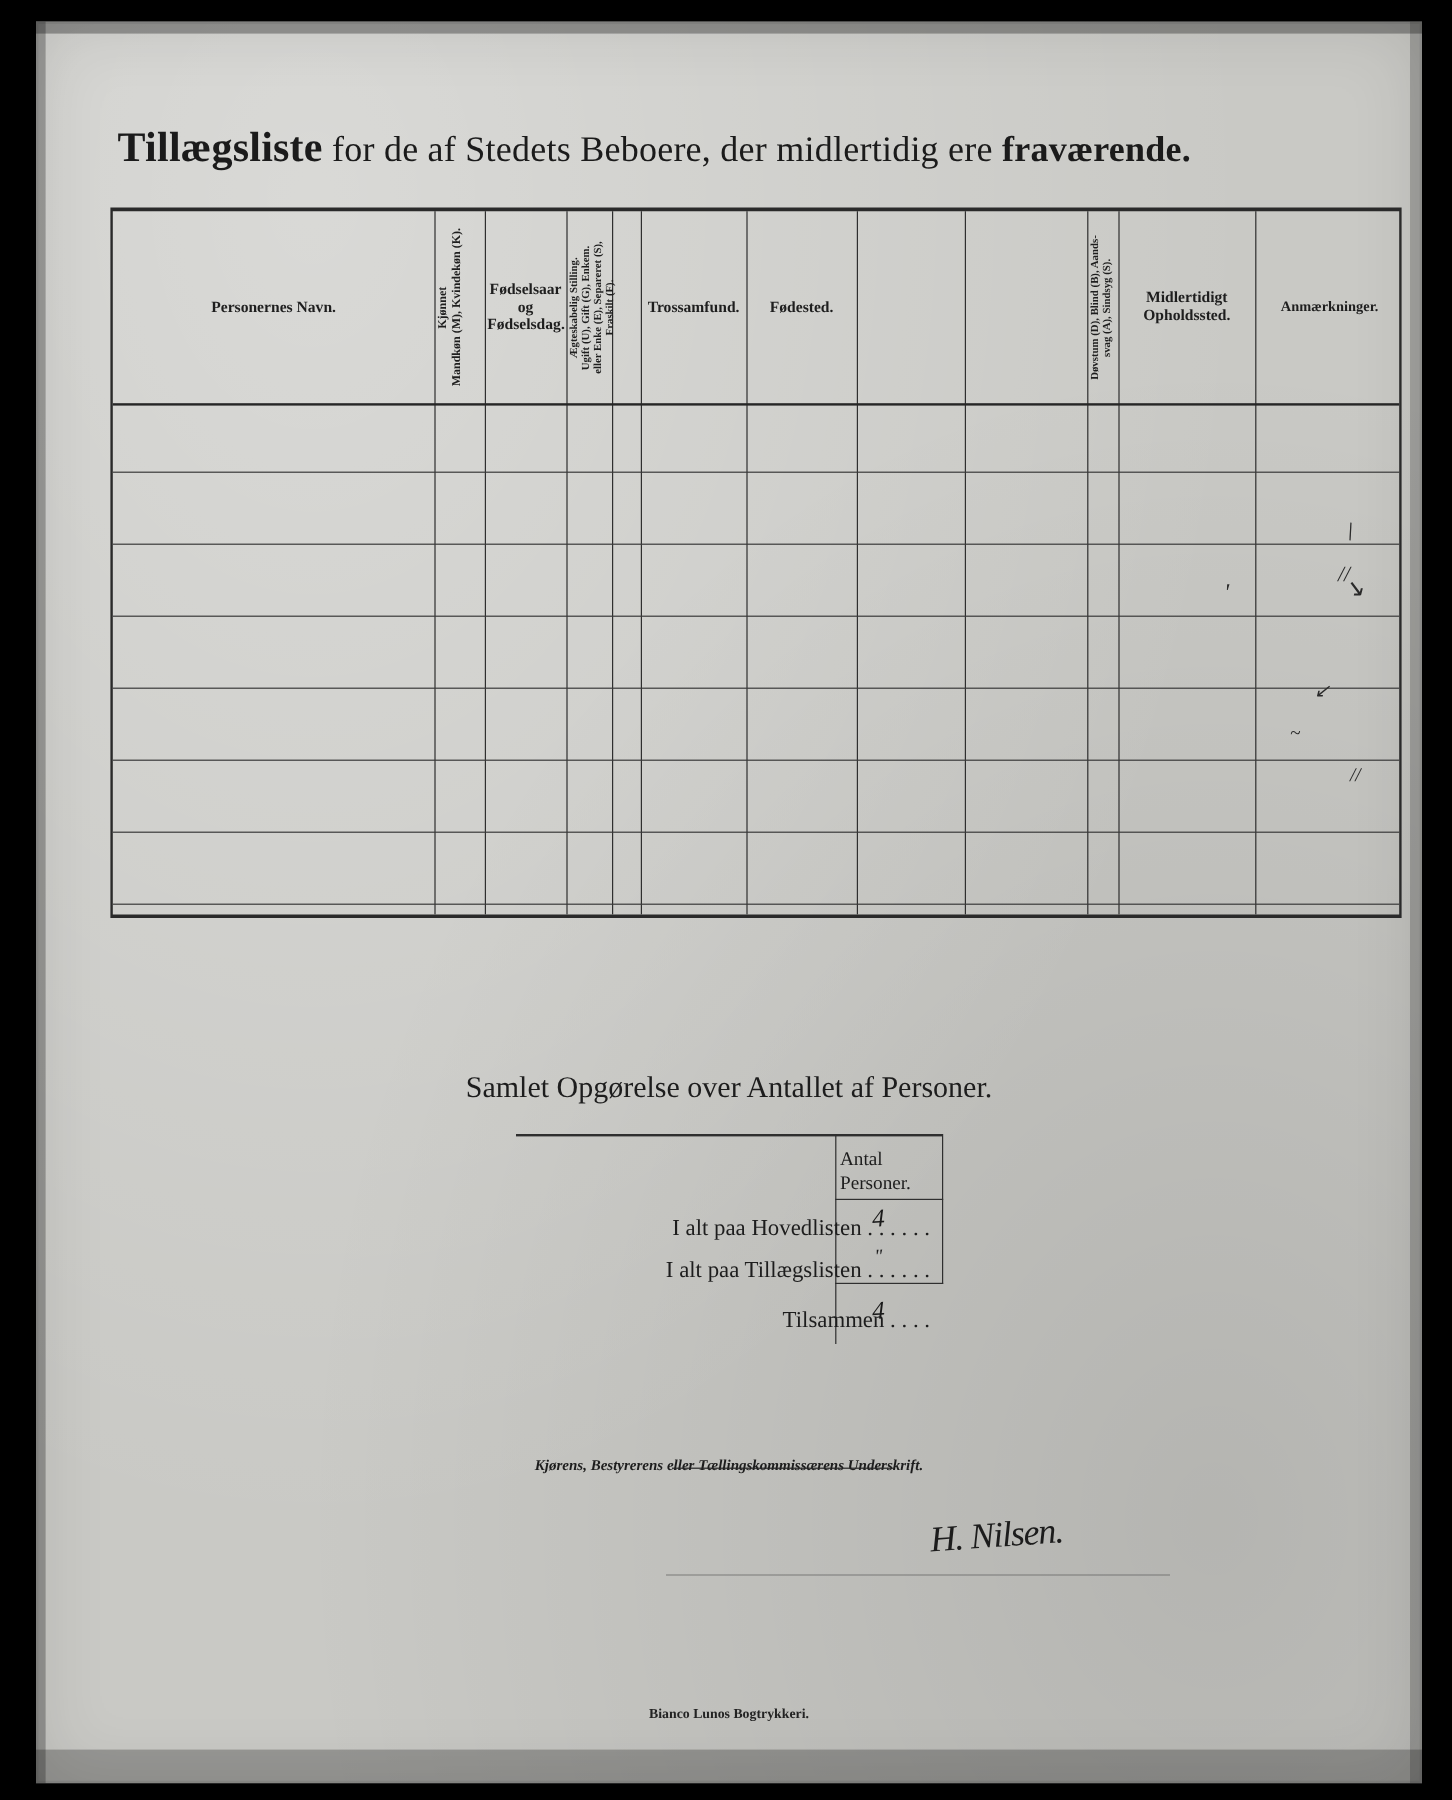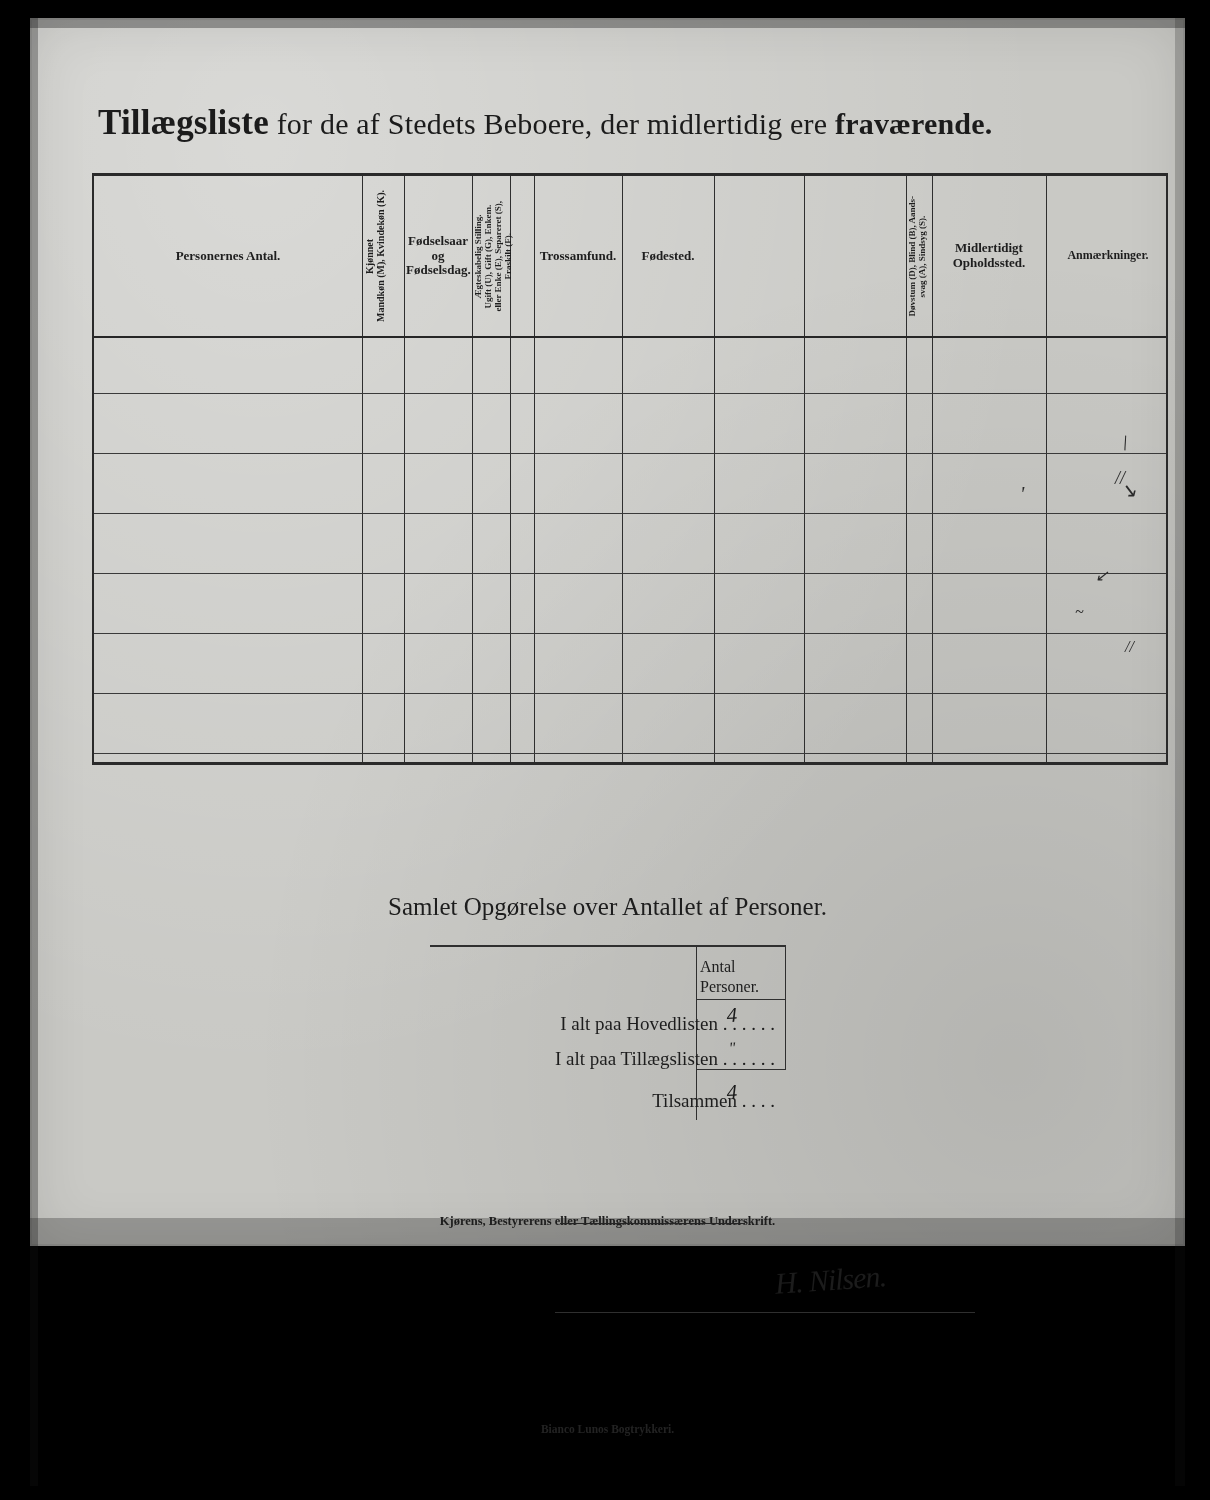--- a/index.html
+++ b/index.html
@@ -19,21 +19,21 @@
     width: 1210px;
     height: 1500px;
     background: #000;
   }
   
   #paper {
     position: absolute;
     left: 30px;
     top: 18px;
     width: 1155px;
-    height: 1228px;
+    height: 1468px;
     background: #c9c9c5;
     background-image:
       radial-gradient(ellipse at 20% 10%, rgba(255,255,255,0.30), rgba(255,255,255,0) 60%),
       radial-gradient(ellipse at 85% 85%, rgba(0,0,0,0.10), rgba(0,0,0,0) 55%);
     box-shadow: inset 0 0 60px rgba(0,0,0,0.12);
   }
   
   #paper:before {
     content: "";
     position: absolute;
@@ -180,20 +180,21 @@
   
   #sig-label {
     position: absolute;
     left: 0;
     top: 1196px;
     width: 1155px;
     text-align: center;
     font-size: 12.5px;
     font-weight: bold;
     color: #1d1d1d;
+    font-style: italic;
   }
   #sig-strike {
     position: absolute;
     left: 530px;
     top: 1205px;
     width: 185px;
     height: 1px;
     background: #262626;
   }
   #sig-line {
@@ -267,21 +268,21 @@
 
       <div class="hline" style="top:217px;"></div>
       <div class="hline" style="top:277px;"></div>
       <div class="hline" style="top:337px;"></div>
       <div class="hline" style="top:397px;"></div>
       <div class="hline" style="top:457px;"></div>
       <div class="hline" style="top:517px;"></div>
       <div class="hline" style="top:577px;"></div>
 
       <div class="colhead" style="left:0;width:268px;">
-        <div class="inner f13 bold">Personernes Antal.</div>
+        <div class="inner f13 bold">Personernes Navn.</div>
       </div>
 
       <div class="colhead" style="left:268px;width:42px;">
         <div class="inner">
           <div class="vtext f10 bold">Kjønnet<br>Mandkøn (M), Kvindekøn (K).</div>
         </div>
       </div>
 
       <div class="colhead" style="left:310px;width:68px;">
         <div class="inner f13 bold">Fødselsaar<br>og<br>Fødselsdag.</div>

